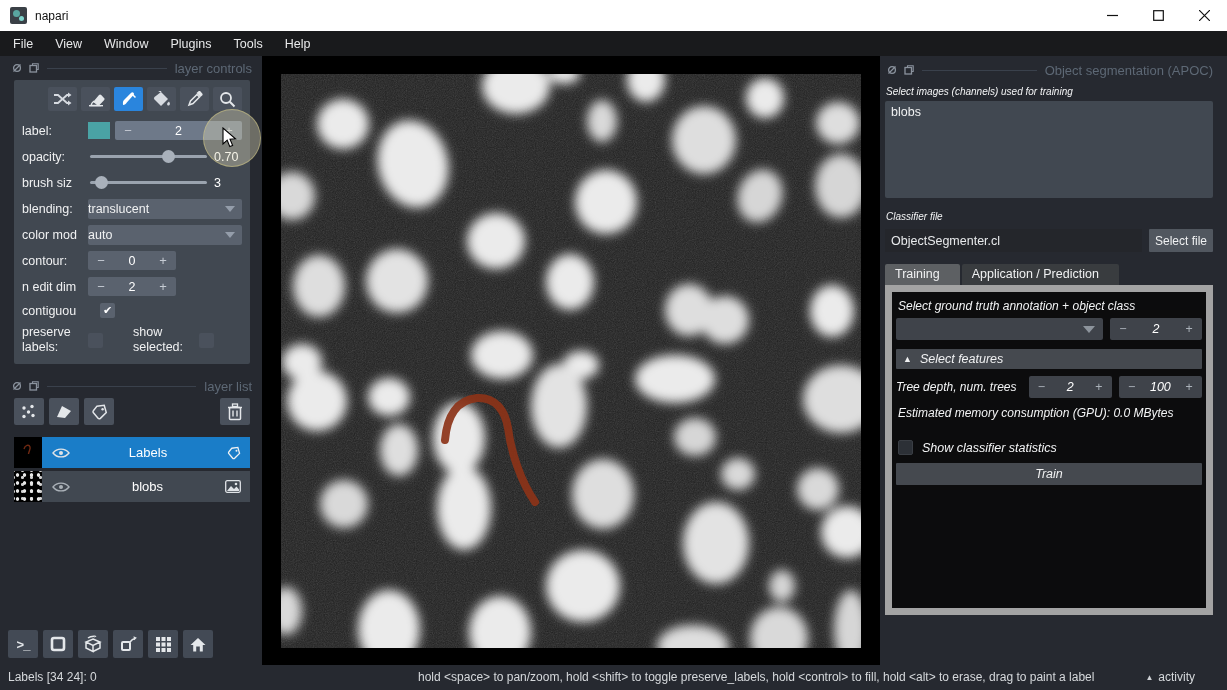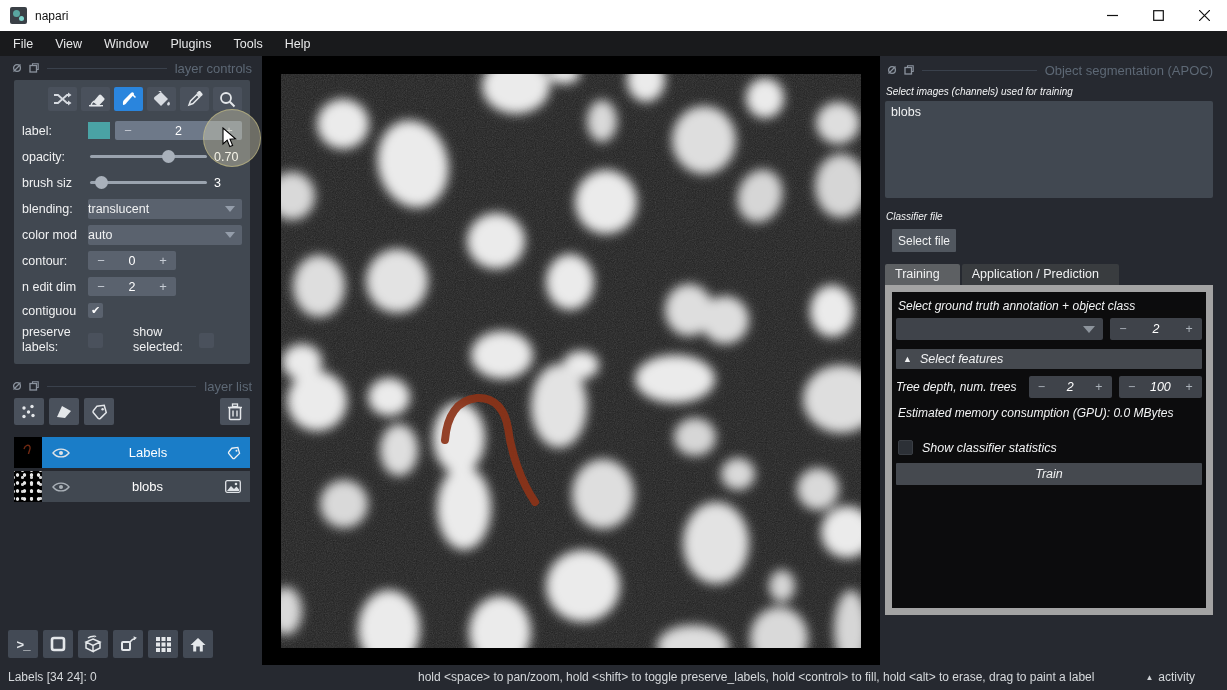--- a/index.html
+++ b/index.html
@@ -299,21 +299,21 @@
 
         <div class="crow">
           <span class="clabel">n edit dim</span>
           <div class="spin">
             <span class="sbtn">−</span>
             <span class="sval">2</span>
             <span class="sbtn">+</span>
           </div>
         </div>
 
-        <div class="crow" style="min-height:19px;">
+        <div class="crow" style="min-height:19px;gap:12px;">
           <span class="clabel">contiguou</span>
           <div style="display:flex;">
             <div class="checkbox checked">✔</div>
           </div>
         </div>
 
         <div class="preserve-row">
           <div class="two-line" style="width:58px;">
             <div>preserve</div>
             <div>labels:</div>
@@ -545,20 +545,21 @@
         <span class="dock-title">Object segmentation (APOC)</span>
       </div>
 
       <div class="rp-label">Select images (channels) used for training</div>
       <div class="img-listbox">
         <div class="img-item">blobs</div>
       </div>
 
       <div class="rp-label" style="margin-top:13px;">Classifier file</div>
       <div class="file-row">
+        <div class="file-input">ObjectSegmenter.cl</div>
         <div class="file-btn">Select file</div>
       </div>
 
       <div class="tabs">
         <div class="tab active">Training</div>
         <div class="tab">Application / Prediction</div>
       </div>
 
       <div class="tab-pane">
         <div class="tp-label">Select ground truth annotation + object class</div>

